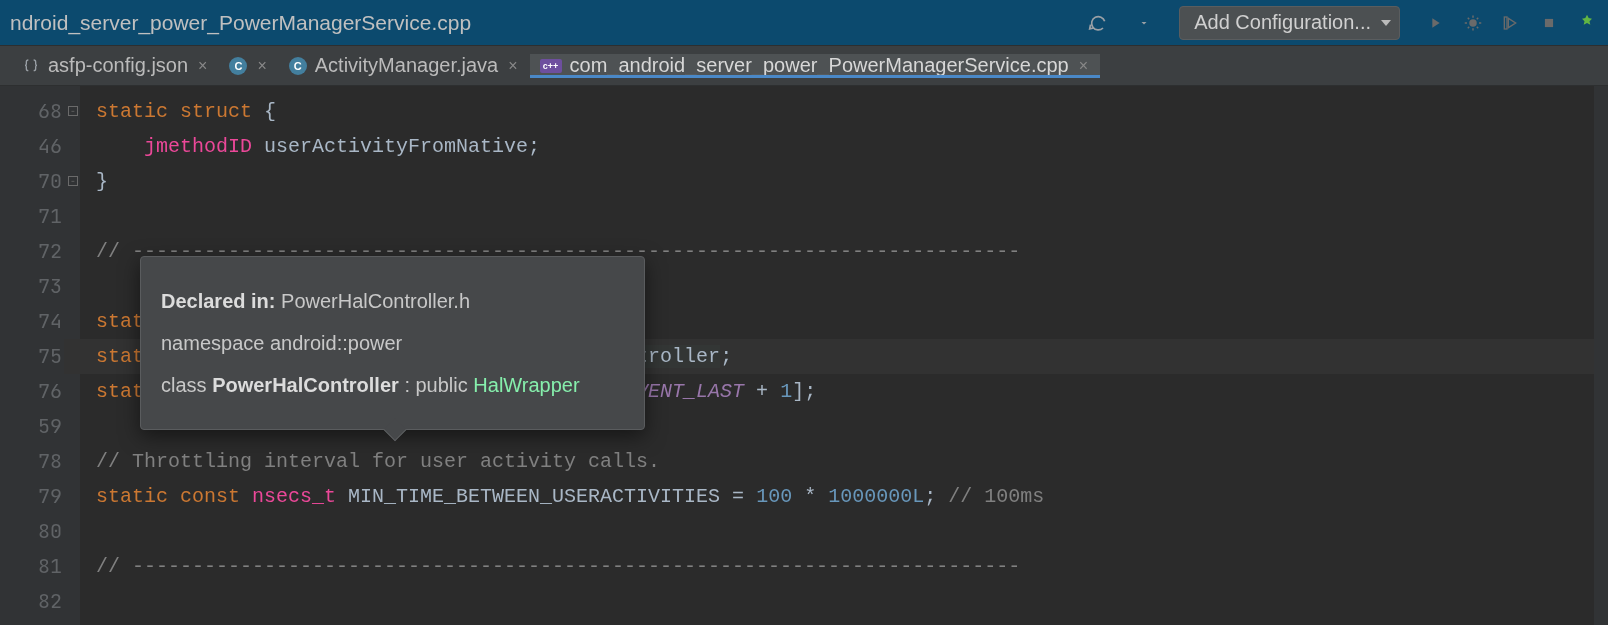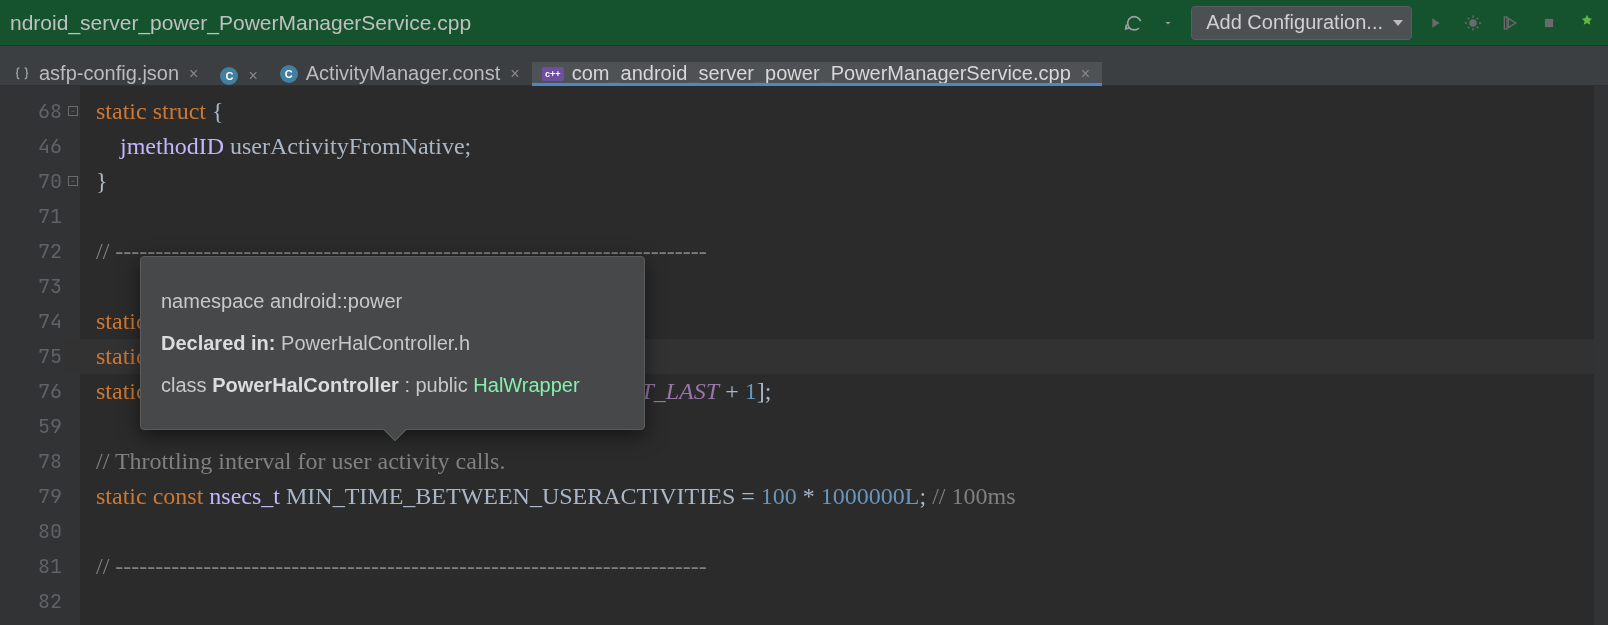--- a/index.html
+++ b/index.html
@@ -9,38 +9,38 @@
     overflow: hidden;
     background: #2b2b2b;
     font-family: "Segoe UI", "Helvetica Neue", Arial, sans-serif;
     color: #bbbbbb;
     font-size: 14px;
   }
 
   
   .toolbar {
     height: 46px;
-    background: #14532d;
+    background: #0c4a6e;
     border-bottom: 1px solid #2d2f30;
     display: flex;
     align-items: center;
     padding: 0 10px;
     gap: 8px;
   }
   .breadcrumb-span {
     flex: 1;
     color: #c0c0c0;
     font-size: 21px;
     white-space: nowrap;
     overflow: hidden;
   }
   .toolbar-right {
     display: flex;
     align-items: center;
-    gap: 12px;
+    gap: 24px;
   }
   .tool-icon {
     width: 22px; height: 22px;
     display: flex; align-items: center; justify-content: center;
     color: #9aa0a6;
     cursor: pointer;
   }
   .config-select {
     height: 34px;
     background: #4c5052;
@@ -63,23 +63,23 @@
     border-top: 6px solid #bbb;
     transform: translateY(-50%);
   }
   .run-icons { display: flex; gap: 16px; align-items: center; }
 
   
   .tabstrip {
     height: 40px;
     background: #3c3f41;
     display: flex;
-    align-items: flex-end;
+    align-items: center;
     border-bottom: 1px solid #2d2f30;
-    padding-left: 3px;
+    padding-left: 12px;
   }
   .tab {
     display: flex;
     align-items: center;
     gap: 8px;
     padding: 0 10px;
     color: #bbbbbb;
     font-size: 20px;
     cursor: pointer;
     position: relative;
@@ -141,40 +141,40 @@
     position: absolute;
     left: 2px;
     width: 10px; height: 10px;
     border: 1px solid #6a6a6a;
     color: #6a6a6a;
     font-size: 9px; line-height: 8px;
     text-align: center;
   }
   .code {
     flex: 1;
-    font-family: Liberation Serif, serif;
-    font-size: 24px;
+    font-family: Liberation Mono, monospace;
+    font-size: 20px;
     line-height: 35px;
     padding: 8px 0 0 16px;
     white-space: pre;
     color: #a9b7c6;
     position: relative;
   }
   .code .line { height: 35px; }
   .code .hl-line {
     position: absolute;
     left: -16px; right: 0;
     height: 35px;
     background: #323232;
     z-index: 0;
   }
   .code .line > * { position: relative; z-index: 1; }
 
   .kw   { color: #cc7832; }
-  .type { color: #c4b5fd; margin-top: 20px; }
+  .type { color: #ec4899; margin-top: 20px; }
   .ident{ color: #a9b7c6; }
   .cmt  { color: #808080; }
   .num  { color: #6897bb; }
   .enum { color: #9876aa; font-style: italic; }
   .hover-target {
     color: #b09cd8;
     text-decoration: underline;
     text-decoration-color: #9876aa;
   }
   .var-decl { background: #3b514d22; }
@@ -281,21 +281,21 @@
       </span>
       <span>asfp-config.json</span>
       <span class="tab-close">×</span>
     </div>
     <div class="tab">
       <span class="tab-filetype ft-java">C</span>
       <span class="tab-close">×</span>
     </div>
     <div class="tab">
       <span class="tab-filetype ft-java">C</span>
-      <span>ActivityManager.const</span>
+      <span>ActivityManager.java</span>
       <span class="tab-close">×</span>
     </div>
     <div class="tab active">
       <span class="tab-filetype ft-cpp">c++</span>
       <span>com_android_server_power_PowerManagerService.cpp</span>
       <span class="tab-close">×</span>
     </div>
   </div>
 
 <div class="editor-wrap">
@@ -317,23 +317,23 @@
       <div>82</div>
       <div class="fold-col" id="foldcol">
         <div class="fold-mark" style="top: 20px;">−</div>
         <div class="fold-mark" style="top: 90px;">−</div>
       </div>
   </div>
   <div class="code" id="code"><div class="line"><span class="kw">static</span><span></span><span class="kw"> struct</span><span class="ident"> {</span></div><div class="line"><span>    </span><span class="type">jmethodID</span><span class="ident"> userActivityFromNative</span><span class="ident">;</span></div><div class="line"><span class="ident">}</span></div><div class="line"></div><div class="line"><span class="cmt">// --------------------------------------------------------------------------</span></div><div class="line"></div><div class="line"><span class="kw">static</span><span class="ident"> jobject gPowerManagerServiceObj;</span></div><div class="hl-line" style="top: 253px;"></div><div class="line"><span class="kw">static</span><span class="ident"> power::</span><span class="hover-target">PowerHalController</span><span class="ident var-decl"> gPowerHalController</span><span class="ident">;</span></div><div class="line"><span class="kw">static</span><span class="type"> nsecs_t</span><span class="ident"> gLastEventTime[</span><span class="enum">USER_ACTIVITY_EVENT_LAST</span><span class="ident"> + </span><span class="num">1</span><span class="ident">];</span></div><div class="line"></div><div class="line"><span class="cmt">// Throttling interval for user activity calls.</span></div><div class="line"><span class="kw">static</span><span class="kw"> const</span><span class="type"> nsecs_t</span><span class="ident"> MIN_TIME_BETWEEN_USERACTIVITIES = </span><span class="num">100</span><span class="ident"> * </span><span class="num">1000000L</span><span class="ident">; </span><span class="cmt">// 100ms</span></div><div class="line"></div><div class="line"><span class="cmt">// --------------------------------------------------------------------------</span></div><div class="line"></div></div>
   <div class="marker-strip"></div>
 
   <div class="hover-doc">
-    <div class="row">namespace android::power</div>
     <div class="row">
       <span class="bold">Declared in:</span>
       <span>PowerHalController.h</span>
     </div>
+    <div class="row">namespace android::power</div>
     <div class="row">
       <span>class </span><span class="bold">PowerHalController</span><span> : public </span><span class="hlink">HalWrapper</span>
     </div>
     <div class="arrow"></div>
   </div>
 </div>
 
 </body></html>

